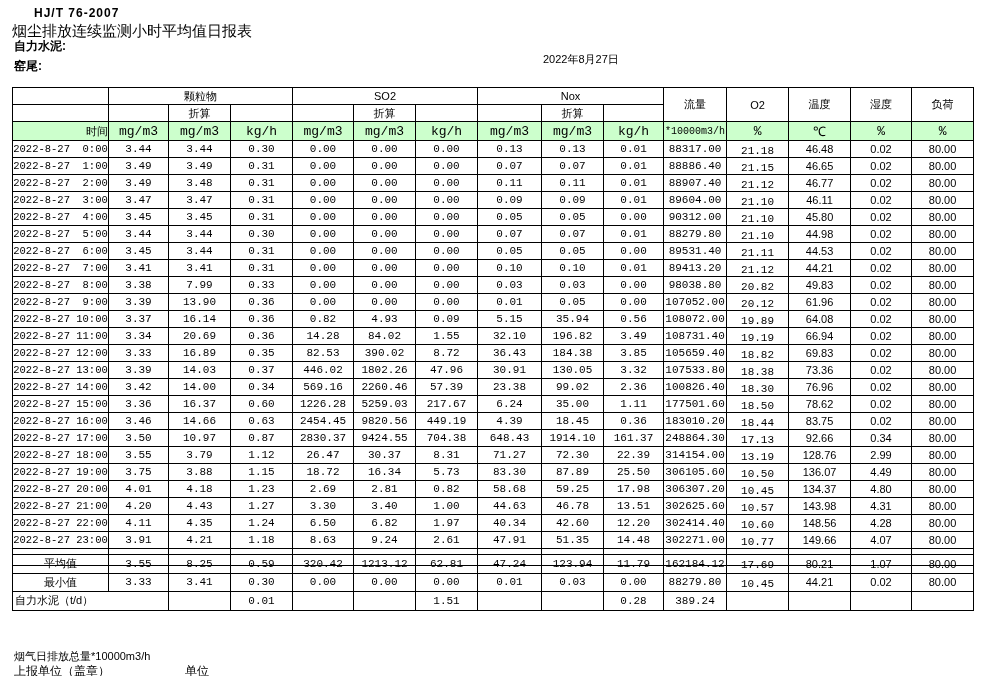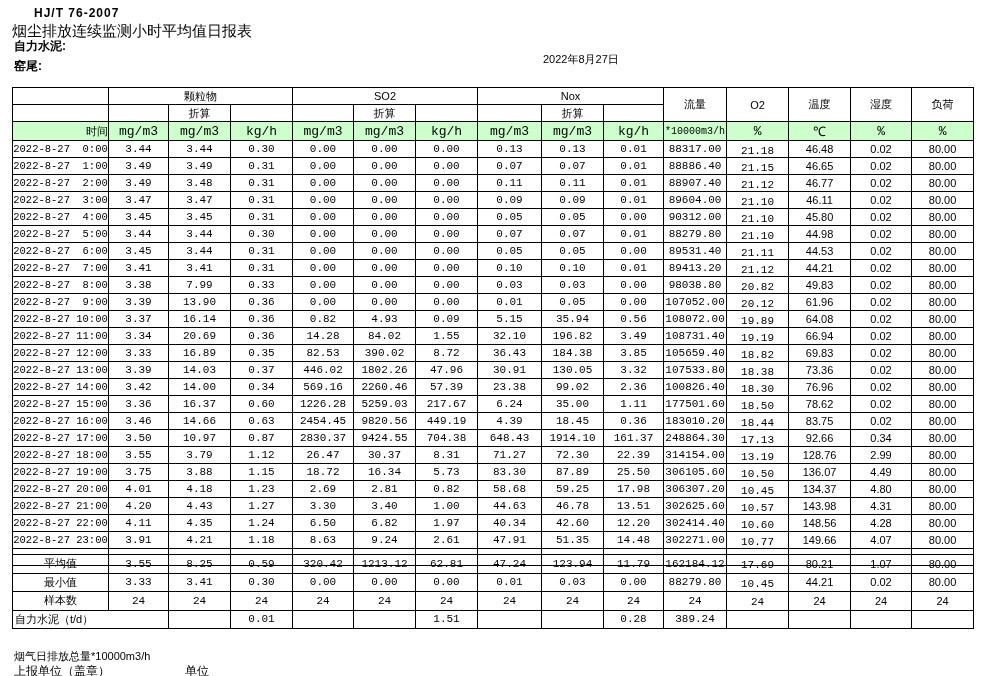--- a/index.html
+++ b/index.html
@@ -596,37 +596,20 @@
         <td>0.01</td>
         <td>0.03</td>
         <td>0.00</td>
         <td>88279.80</td>
         <td>10.45</td>
         <td>44.21</td>
         <td>0.02</td>
         <td>80.00</td>
       </tr>
       <tr>
-        <td class="label" colspan="1">样本数</td>
-        <td>24</td>
-        <td>24</td>
-        <td>24</td>
-        <td>24</td>
-        <td>24</td>
-        <td>24</td>
-        <td>24</td>
-        <td>24</td>
-        <td>24</td>
-        <td>24</td>
-        <td>24</td>
-        <td>24</td>
-        <td>24</td>
-        <td>24</td>
-      </tr>
-      <tr>
         <td class="left-label" colspan="2">自力水泥（t/d）</td>
         <td></td>
         <td>0.01</td>
         <td></td>
         <td></td>
         <td>1.51</td>
         <td></td>
         <td></td>
         <td>0.28</td>
         <td>389.24</td>

